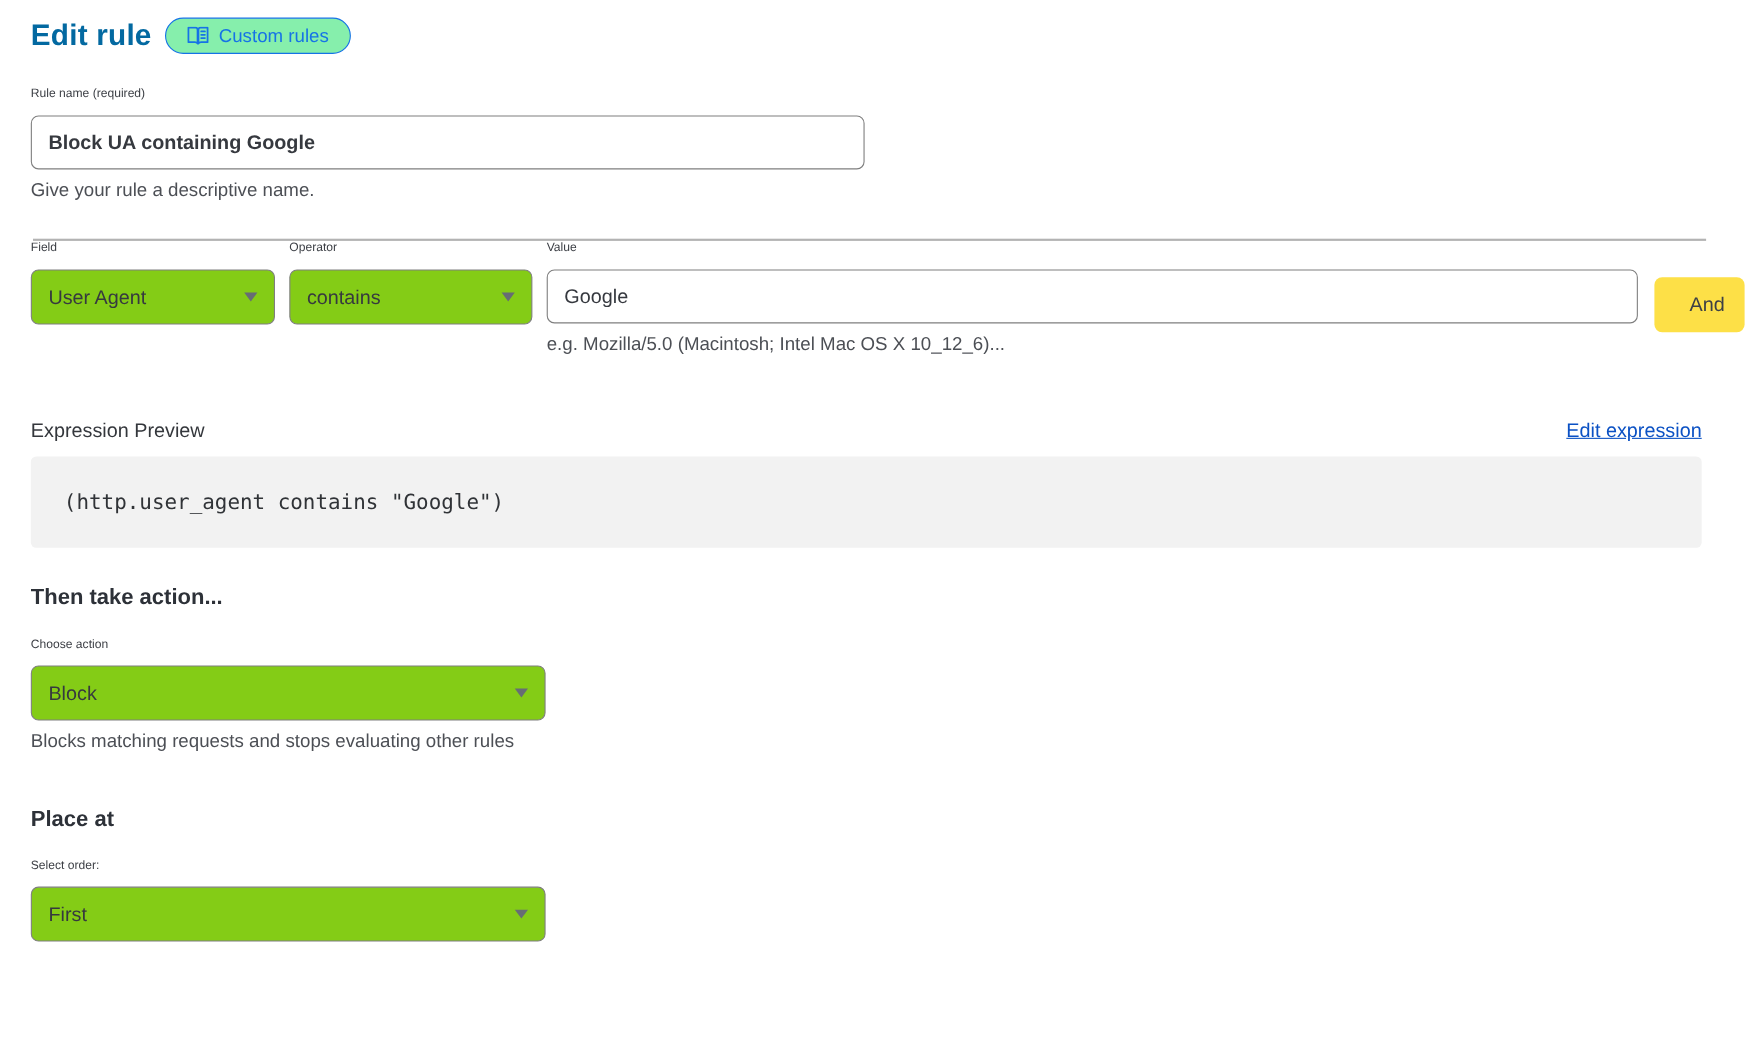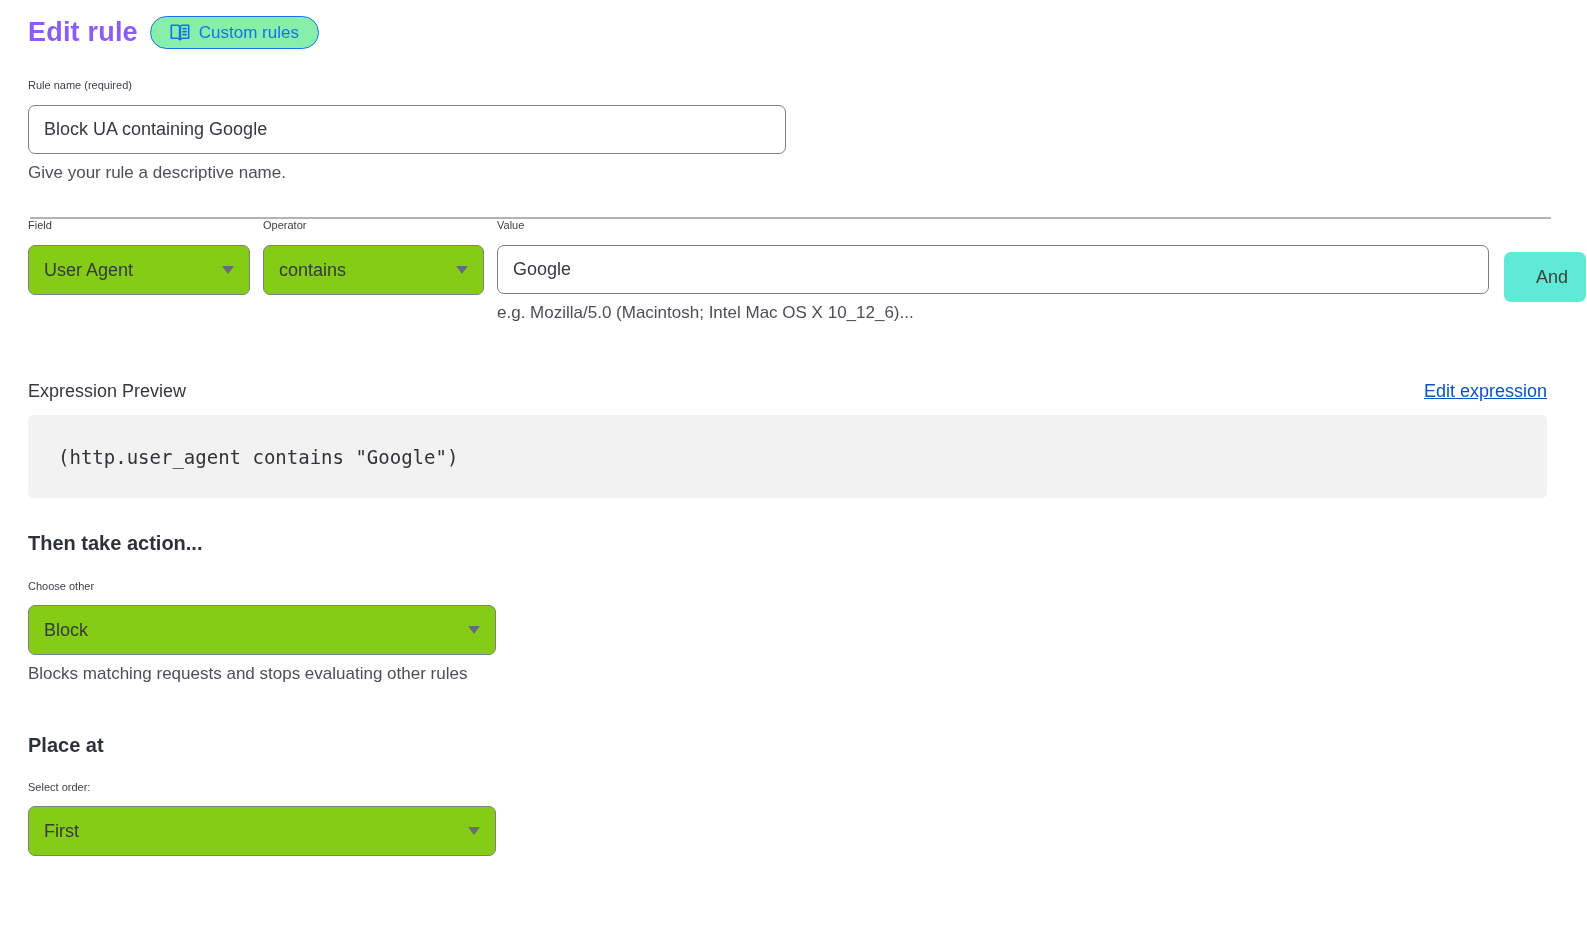--- a/index.html
+++ b/index.html
@@ -11,41 +11,41 @@
   }
   .page {
     width: 1587px;
     min-height: 952px;
     padding: 16px 40px 40px 28px;
   }
   .content { width: 1519px; }
 
   
   .header-row { display: flex; align-items: center; gap: 12px; margin-bottom: 30px; }
-  .page-title { font-size: 27px; font-weight: 700; color: #8b5cf6; letter-spacing: .2px; }
+  .page-title { font-size: 27px; font-weight: 700; color: #0369a1; letter-spacing: .2px; }
   .docs-pill {
     display: inline-flex; align-items: center; gap: 9px;
     border: 1px solid #1673e6; color: #1673e6; background: #86efac;
     border-radius: 999px; padding: 7px 19px; font-size: 17px;
     cursor: pointer; line-height: 1;
   }
   .docs-pill svg { display: block; }
 
   
   .field-label { display: block; font-size: 11px; color: #3c3f45; margin-bottom: 14px; }
   .helper-text { font-size: 17px; color: #4c4f55; margin-top: 9px; }
 
   
   .text-input {
     height: 49px; border: 1px solid #7f7f7f; border-radius: 7px;
     font-family: "Liberation Sans", sans-serif;
     font-size: 18px; color: #36393f; padding: 0 15px; background: #fff;
     width: 100%; outline: none;
   }
-  .rule-name-input { width: 758px; }
+  .rule-name-input { width: 758px; font-weight: bold; }
 
   .divider { border: none; border-top: 2px solid #b3b3b3; margin: 34px 0 0 2px; width: 1521px; }
 
   
   .cond-section { }
   .cond-row { display: flex; gap: 13px; align-items: flex-start; }
   .cond-col { display: flex; flex-direction: column; }
   .select {
     position: relative; height: 50px; border: 1px solid #7f7f7f; border-radius: 7px;
     background: #84cc16; display: flex; align-items: center; justify-content: space-between;
@@ -54,21 +54,21 @@
   .caret {
     width: 0; height: 0; margin-left: 12px;
     border-left: 6px solid transparent; border-right: 6px solid transparent;
     border-top: 8px solid #676d74;
   }
   .w-field { width: 222px; }
   .w-operator { width: 221px; }
   .w-value { width: 992px; }
   .btn-col { padding-top: 33px; }
   .logic-btn {
-    height: 50px; border: none; border-radius: 7px; background: #5eead4;
+    height: 50px; border: none; border-radius: 7px; background: #fde047;
     color: #3d4046; font-size: 18px; font-family: "Liberation Sans", sans-serif;
     cursor: pointer;
     padding-left: 14px;
   }
   .and-btn { width: 82px; }
   .or-btn { width: 79px; }
 
   
   .expr-section { margin-top: 58px; }
   .expr-header { display: flex; justify-content: space-between; align-items: flex-start; margin-top: 31px; }
@@ -160,21 +160,21 @@
         <span class="expr-label">Expression Preview</span>
         <a class="edit-expression-link">Edit expression</a>
       </div>
       <div class="code-panel">
         <span class="code-text">(http.user_agent contains "Google")</span>
       </div>
     </div>
 
     <div class="action-section">
       <h2 class="section-heading">Then take action...</h2>
-      <label class="field-label">Choose other</label>
+      <label class="field-label">Choose action</label>
       <div class="select w-action">
         <span>Block</span>
         <span class="caret"></span>
       </div>
       <div class="helper-text">Blocks matching requests and stops evaluating other rules</div>
     </div>
 
     <div class="place-section">
       <h2 class="section-heading">Place at</h2>
       <label class="field-label">Select order:</label>

